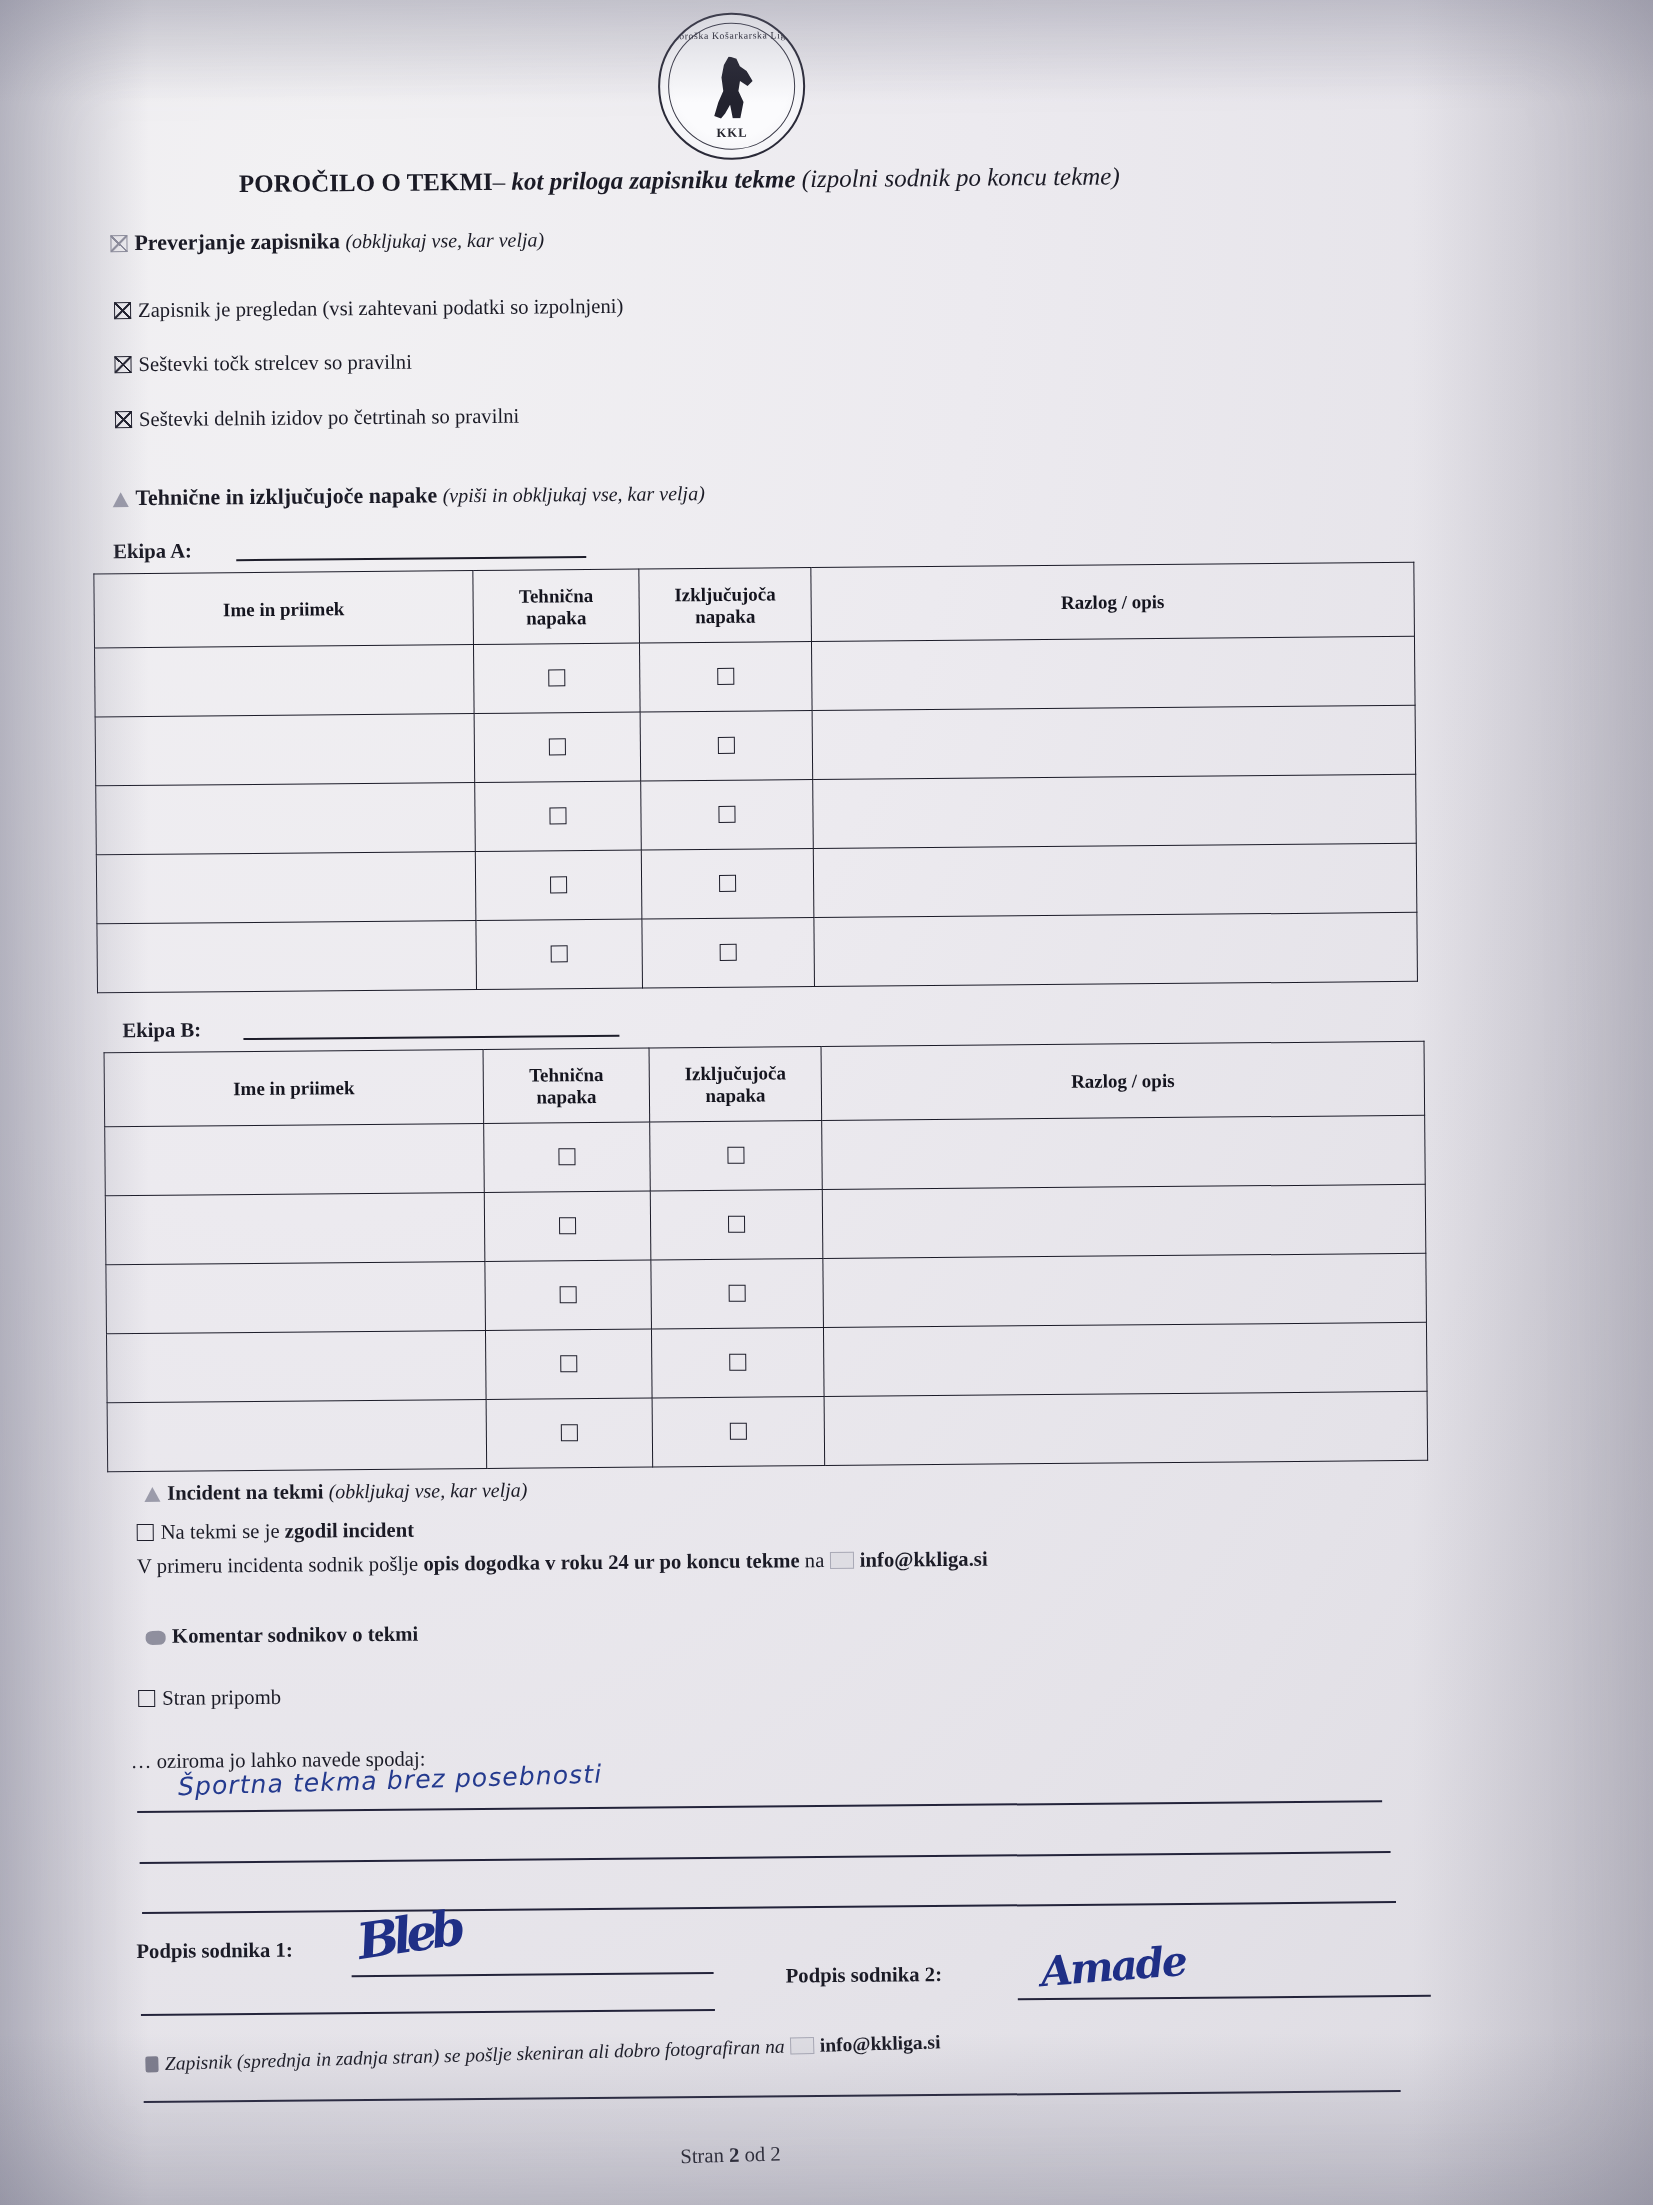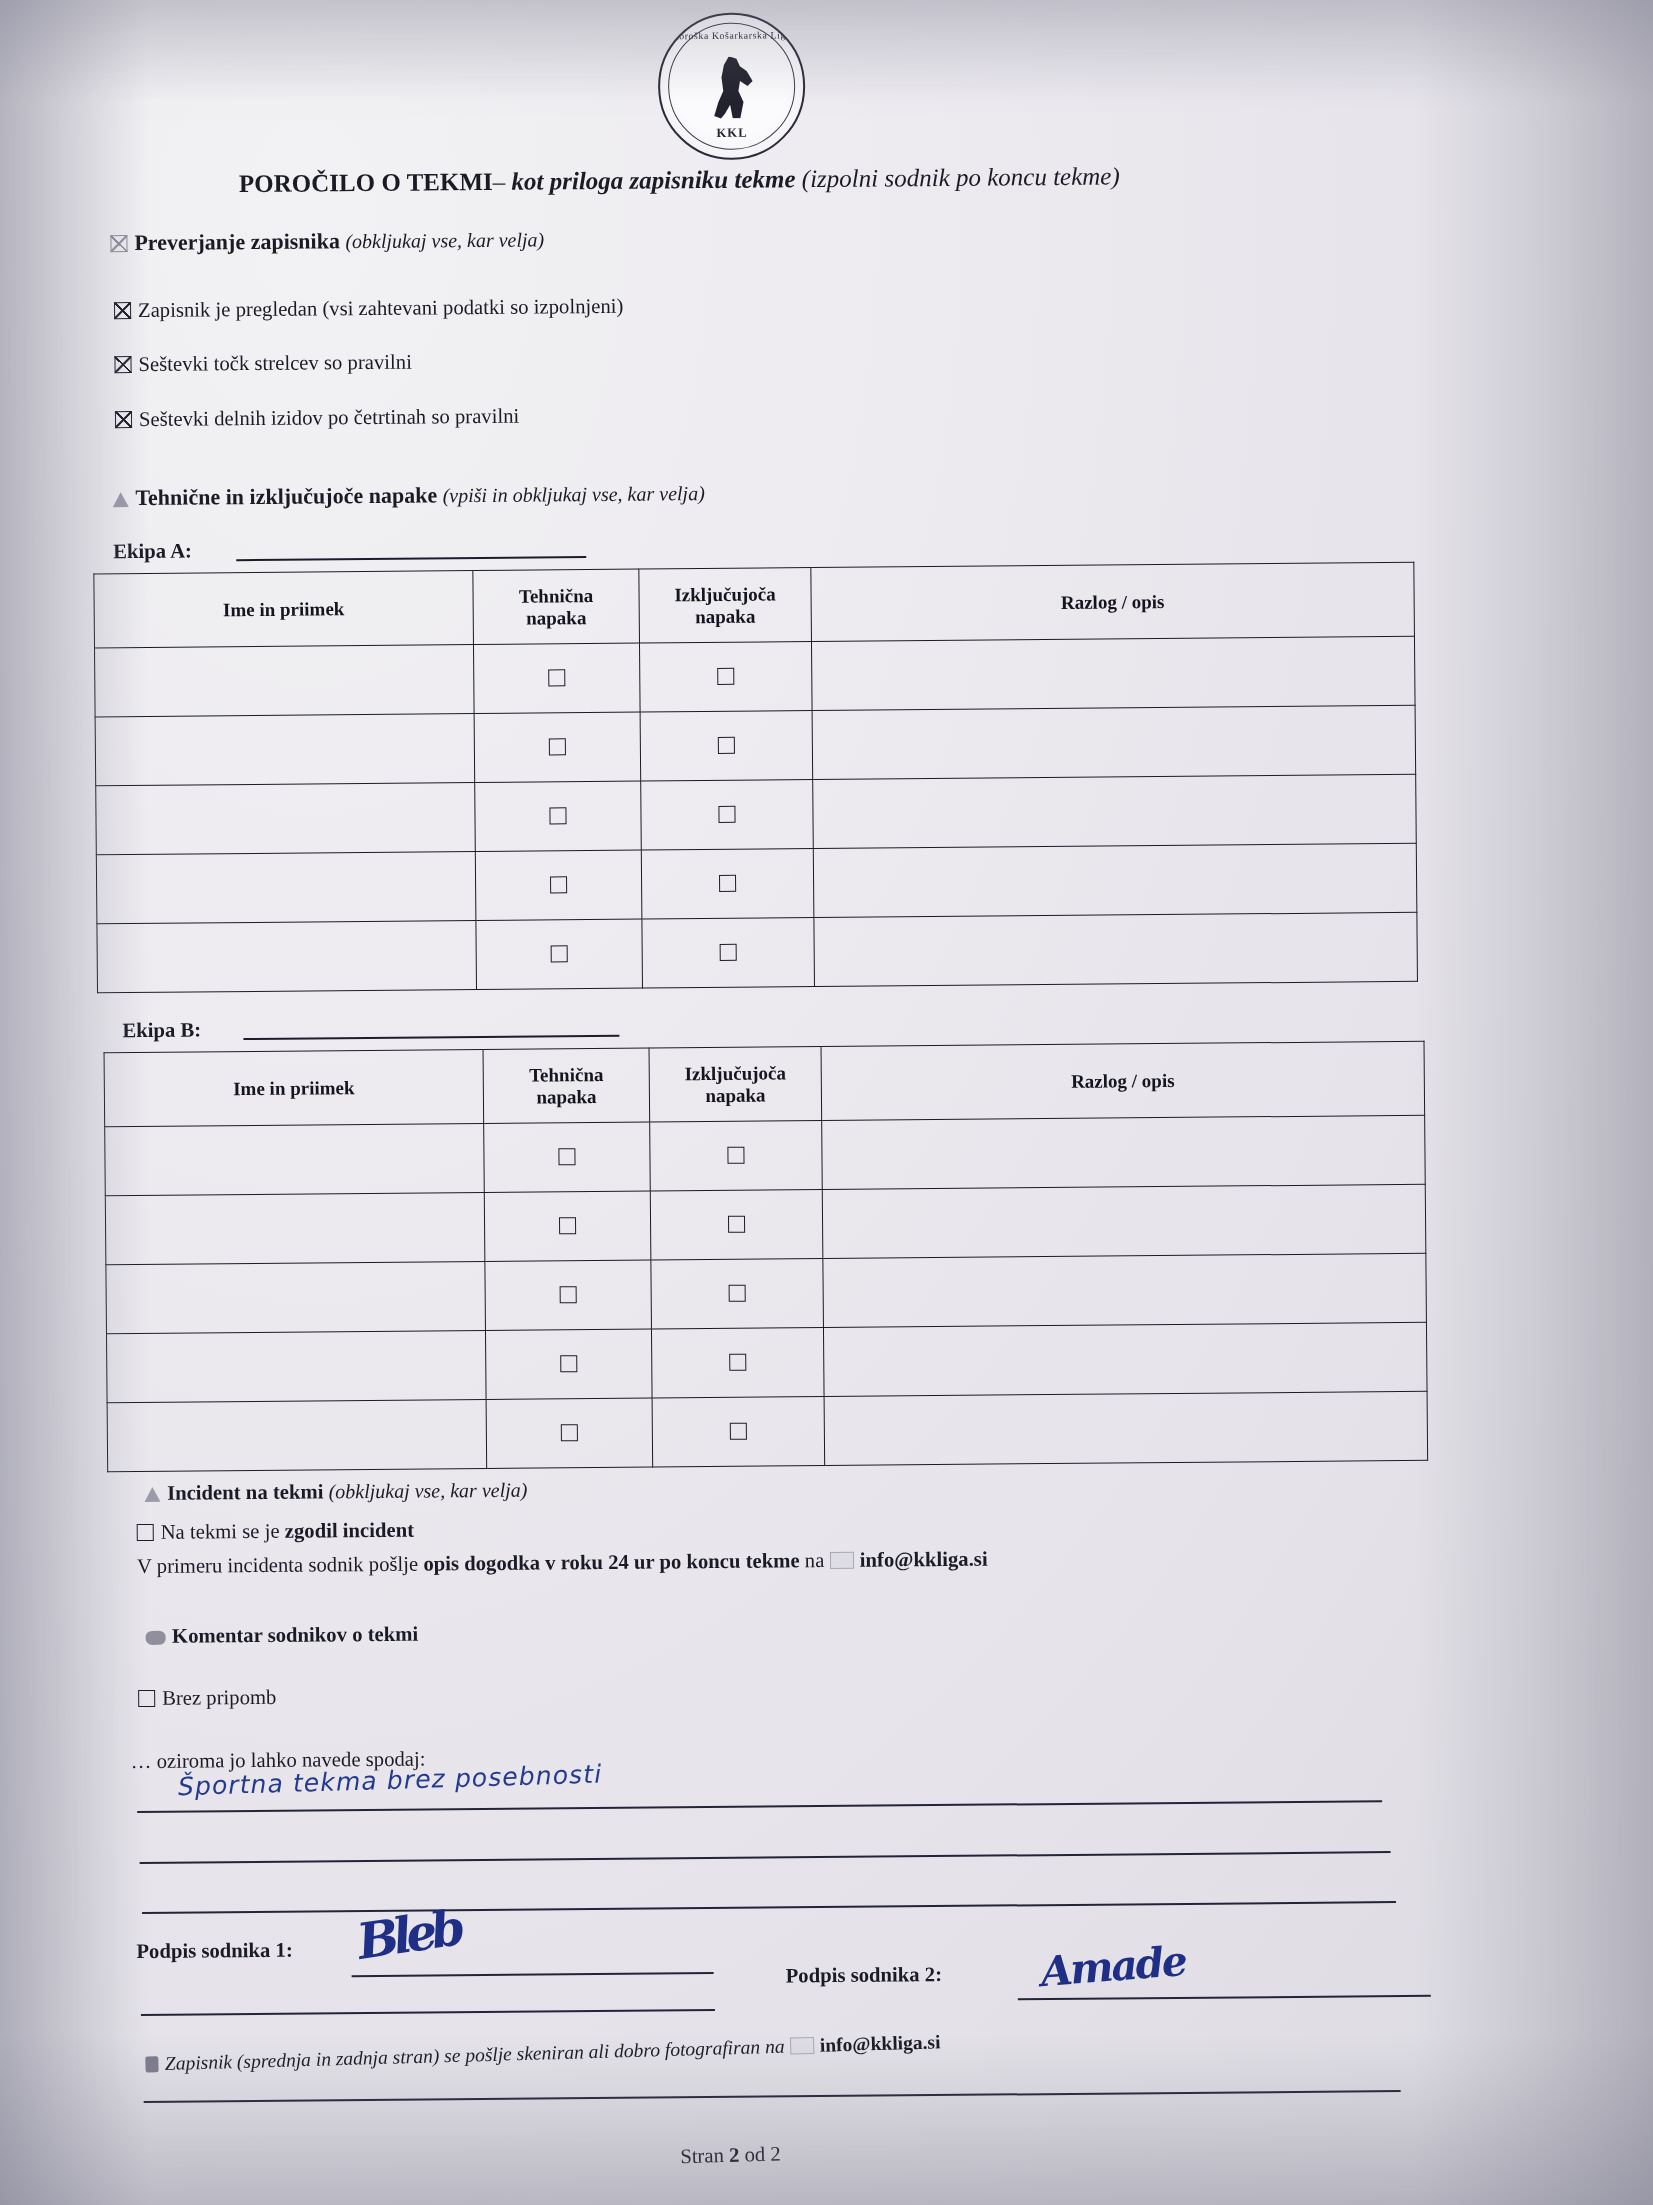--- a/index.html
+++ b/index.html
@@ -446,21 +446,21 @@
       <span class="box"></span><span>Na tekmi se je </span><b>zgodil incident</b>
     </div>
     <div class="row-line chk-line" style="left:133px; top:1549px;">
       <span>V primeru incidenta sodnik pošlje </span><b>opis dogodka v roku 24 ur po koncu tekme</b><span> na</span><span class="mail-ico"></span><b>info@kkliga.si</b>
     </div>
 
     <div class="row-line sec-head" style="left:141px; top:1619px; font-size:20.7px;">
       <span class="speech-ico"></span><span>Komentar sodnikov o tekmi</span>
     </div>
     <div class="row-line chk-line" style="left:133px; top:1681px;">
-      <span class="box"></span><span>Brez pripomb</span>
+      <span class="box"></span><span>Stran pripomb</span>
     </div>
     <div class="row-line chk-line" style="left:125px; top:1744px;">… oziroma jo lahko navede spodaj:</div>
 
     <div class="free-line" style="left:131px; top:1805px; width:1245px;"></div>
     <div class="free-line" style="left:133px; top:1856px; width:1251px;"></div>
     <div class="free-line" style="left:135px; top:1906px; width:1254px;"></div>
     <div class="hw" style="left:172px; top:1762px;">Športna tekma brez posebnosti</div>
 
     <div class="row-line" style="left:129px; top:1934px; font-size:20.7px; font-weight:bold;">Podpis sodnika 1:</div>
     <div class="free-line" style="left:344px; top:1971px; width:362px;"></div>

